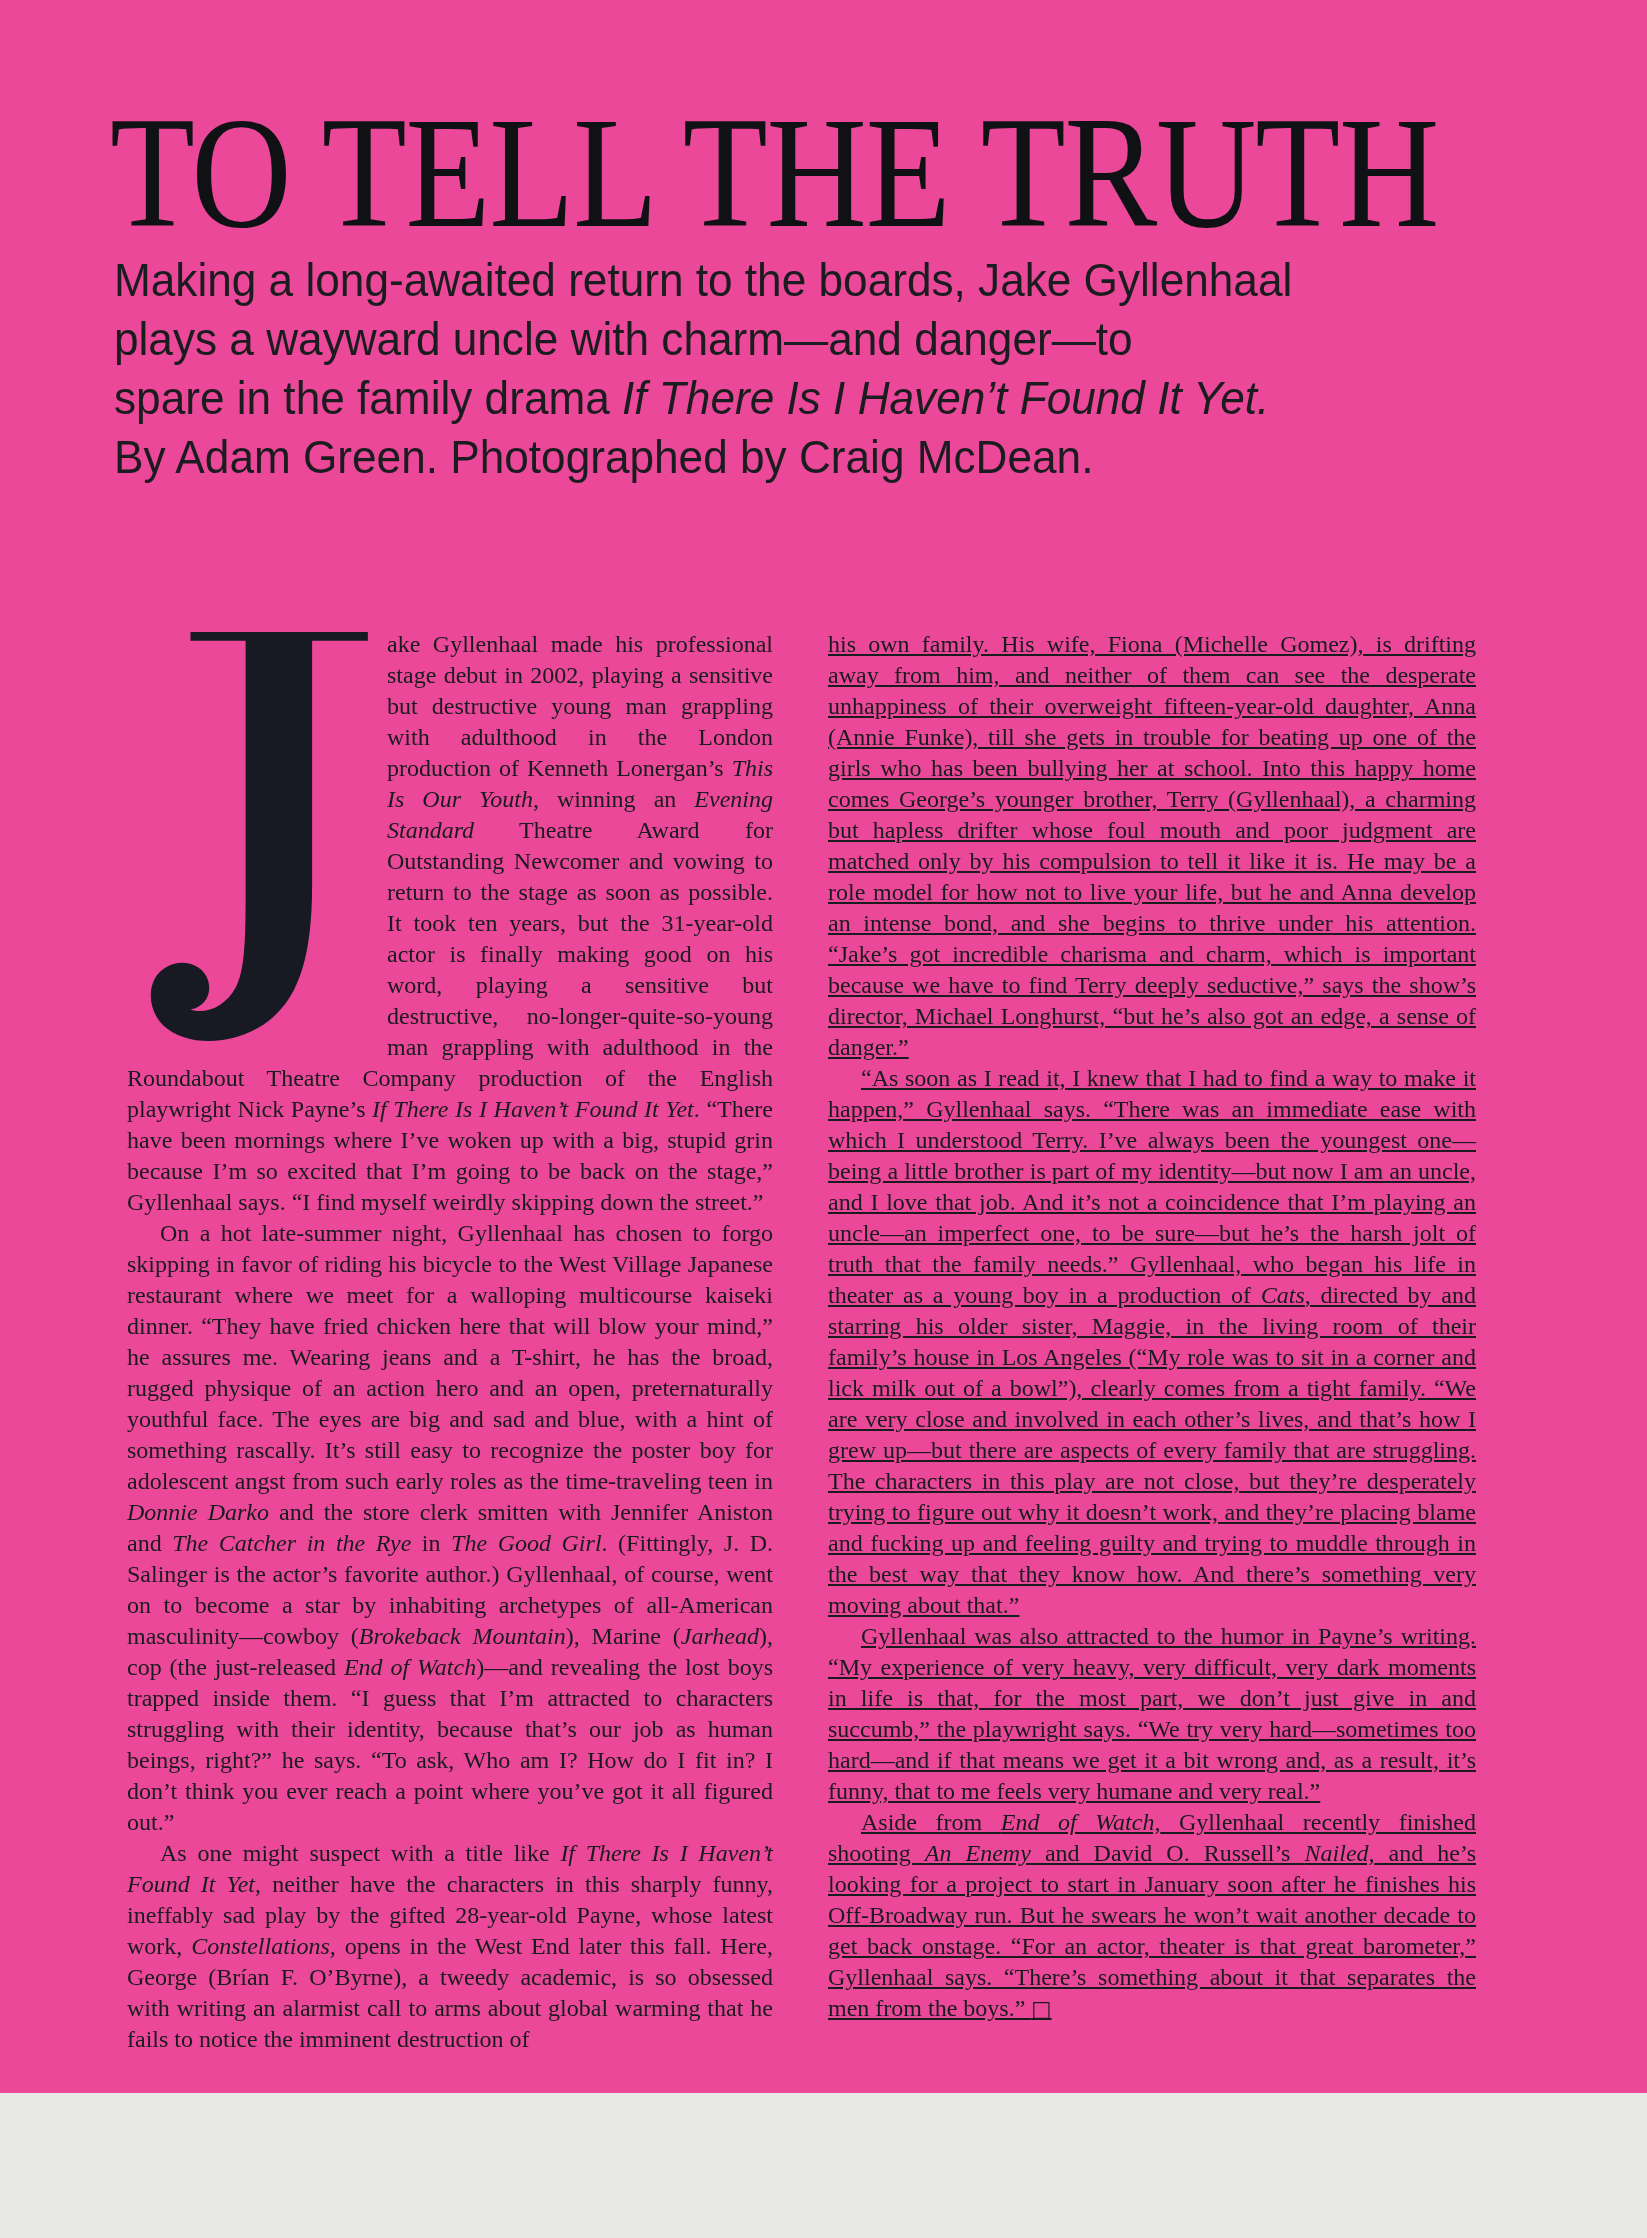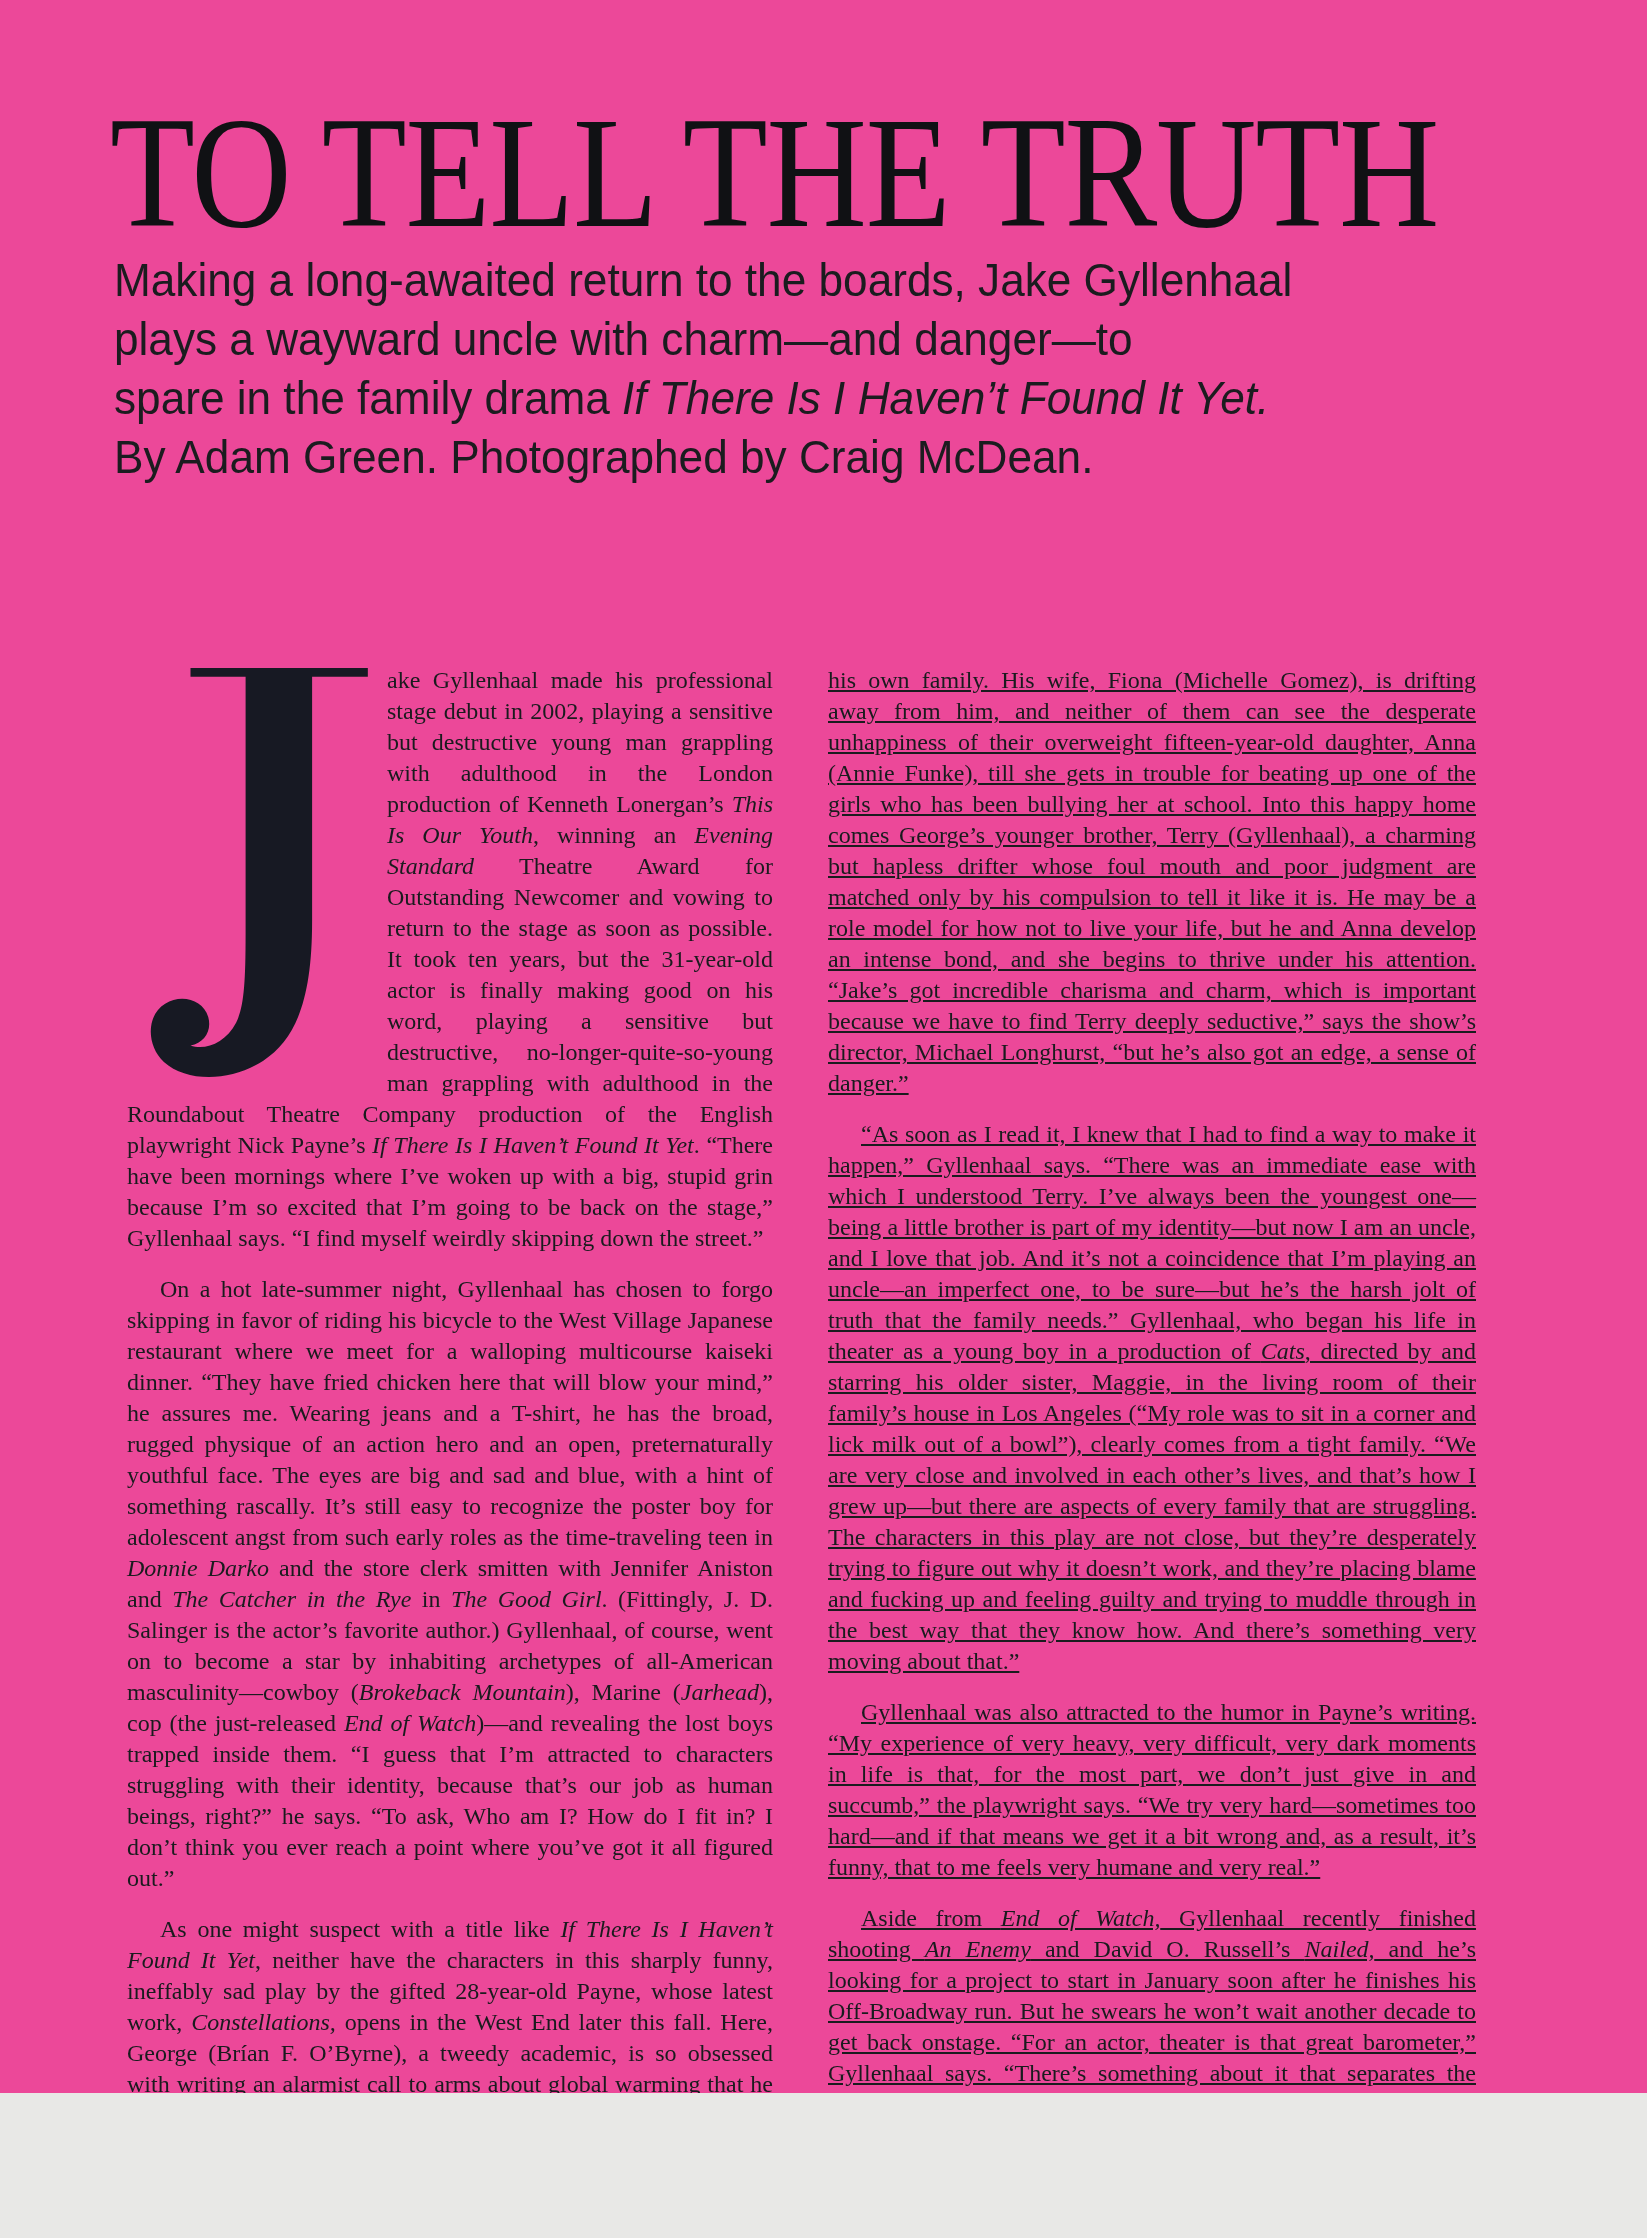--- a/index.html
+++ b/index.html
@@ -34,33 +34,33 @@
   .deck-line{
     font-family:"Liberation Sans", sans-serif;
     font-weight:300;
     font-size:46px;line-height:59px;
     white-space:nowrap;
     letter-spacing:0px;
   }
   .deck-line em{font-style:italic;}
   
   .column{
-    position:absolute;top:665px;
+    position:absolute;top:629px;
   }
   .column-left{left:127px;width:646px;}
   .column-right{left:828px;width:648px;text-decoration:underline;}
   .column p{
     margin:0;
     font-family:"Liberation Serif", serif;
     font-size:24px;line-height:31px;
     text-align:justify;
     color:#1a1b1e;
   }
   .column p em{font-style:italic;}
-  .column p.indent{text-indent:33px;margin-top:20px;}
+  .column p.indent{text-indent:33px;}
   
   .dropcap-float{
     float:left;
     width:260px;height:418px;
     margin:2.5px 0 0 0;
     position:relative;
   }
   .dropcap-float svg{display:block;width:260px;height:418px;overflow:visible;}
   .sr-only{
     position:absolute;width:0.6px;height:0.6px;overflow:hidden;

